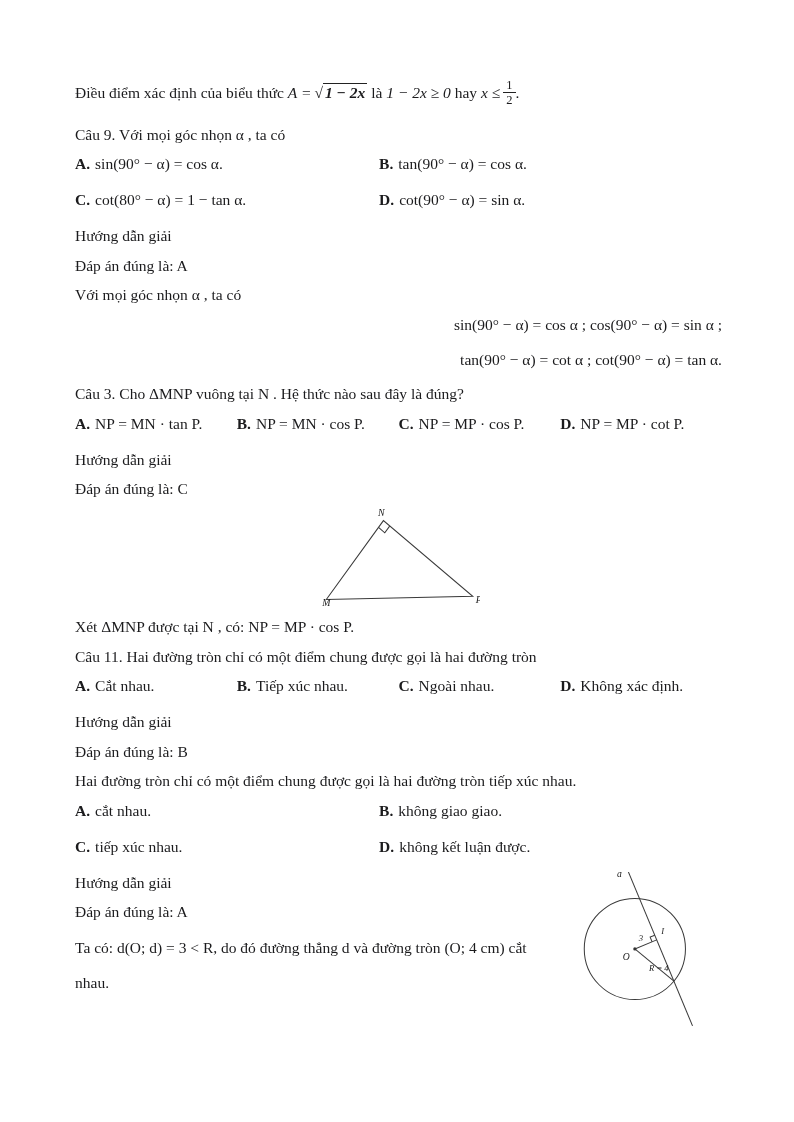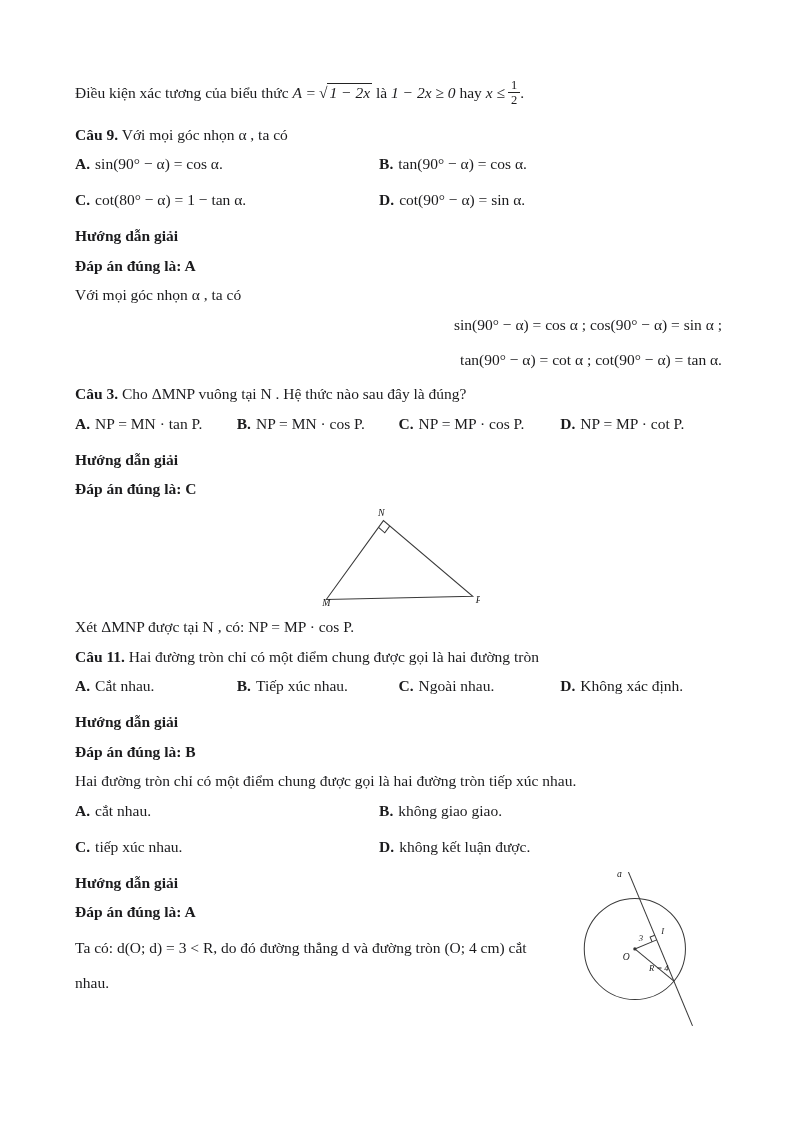--- a/index.html
+++ b/index.html
@@ -5,47 +5,47 @@
   html,body{margin:0;padding:0;background:#ffffff;}
   .page{
     width:794px;min-height:1122px;box-sizing:border-box;
     padding:78px 72px 40px 75px;
     font-family:"Liberation Serif",serif;
     font-size:15.5px;color:#1b1b1d;
   }
   .para{line-height:1.4;margin:0 0 8px 0;}
   .tall{line-height:2.25;}
   .mb16{margin-bottom:16px;}
-  .bold{font-weight:bold;}
+  .bold{font-weight:normal;}
   .opt-row{display:flex;margin:0 0 14px 0;line-height:1.4;}
   .opt-2{width:47%;}
   .opt-2b{width:53%;}
   .opt-4{width:25%;}
   .opt-label{font-weight:bold;margin-right:5px;}
   .center{text-align:right;margin-bottom:13px;}
-  .sqrt-arg{border-top:1.2px solid #222;padding:0 2px;}
+  .sqrt-arg{border-top:1.2px solid #222;padding:0 2px;font-weight:bold;}
   .rad{margin-left:3px;}
   .mvar{font-style:italic;}
   .frac{display:inline-block;vertical-align:-0.55em;text-align:center;line-height:1.15;font-size:12.5px;margin-left:3px;}
   .frac .num{display:block;border-bottom:1px solid #222;padding:0 3px;}
   .frac .den{display:block;}
   .fig-triangle{display:block;margin:4px auto 6px auto;}
   .q12-wrap{overflow:hidden;}
   .fig-circle{float:right;width:142px;margin:-6px 4px 0 16px;}
   svg text{font-family:"Liberation Serif",serif;font-size:9.5px;fill:#222;font-style:italic;}
   svg text.small{font-size:8.5px;}
   svg .stroke{stroke:#3a3a3a;stroke-width:1;fill:none;}
 </style>
 </head>
 <body>
 
 <div class="page">
 
   <p class="para mb16">
-    <span>Điều kiện xác tương của biểu thức</span>
+    <span>Điều điểm xác định của biểu thức</span>
     <span class="mvar">A =</span><span class="rad">√</span><span class="sqrt-arg mvar">1 − 2x</span>
     <span>là</span>
     <span class="mvar">1 − 2x ≥ 0</span>
     <span>hay</span>
     <span class="mvar">x ≤</span><span class="frac"><span class="num">1</span><span class="den">2</span></span><span>.</span>
   </p>
 
   <section>
     <p class="para">
       <span class="bold">Câu 9.</span>

